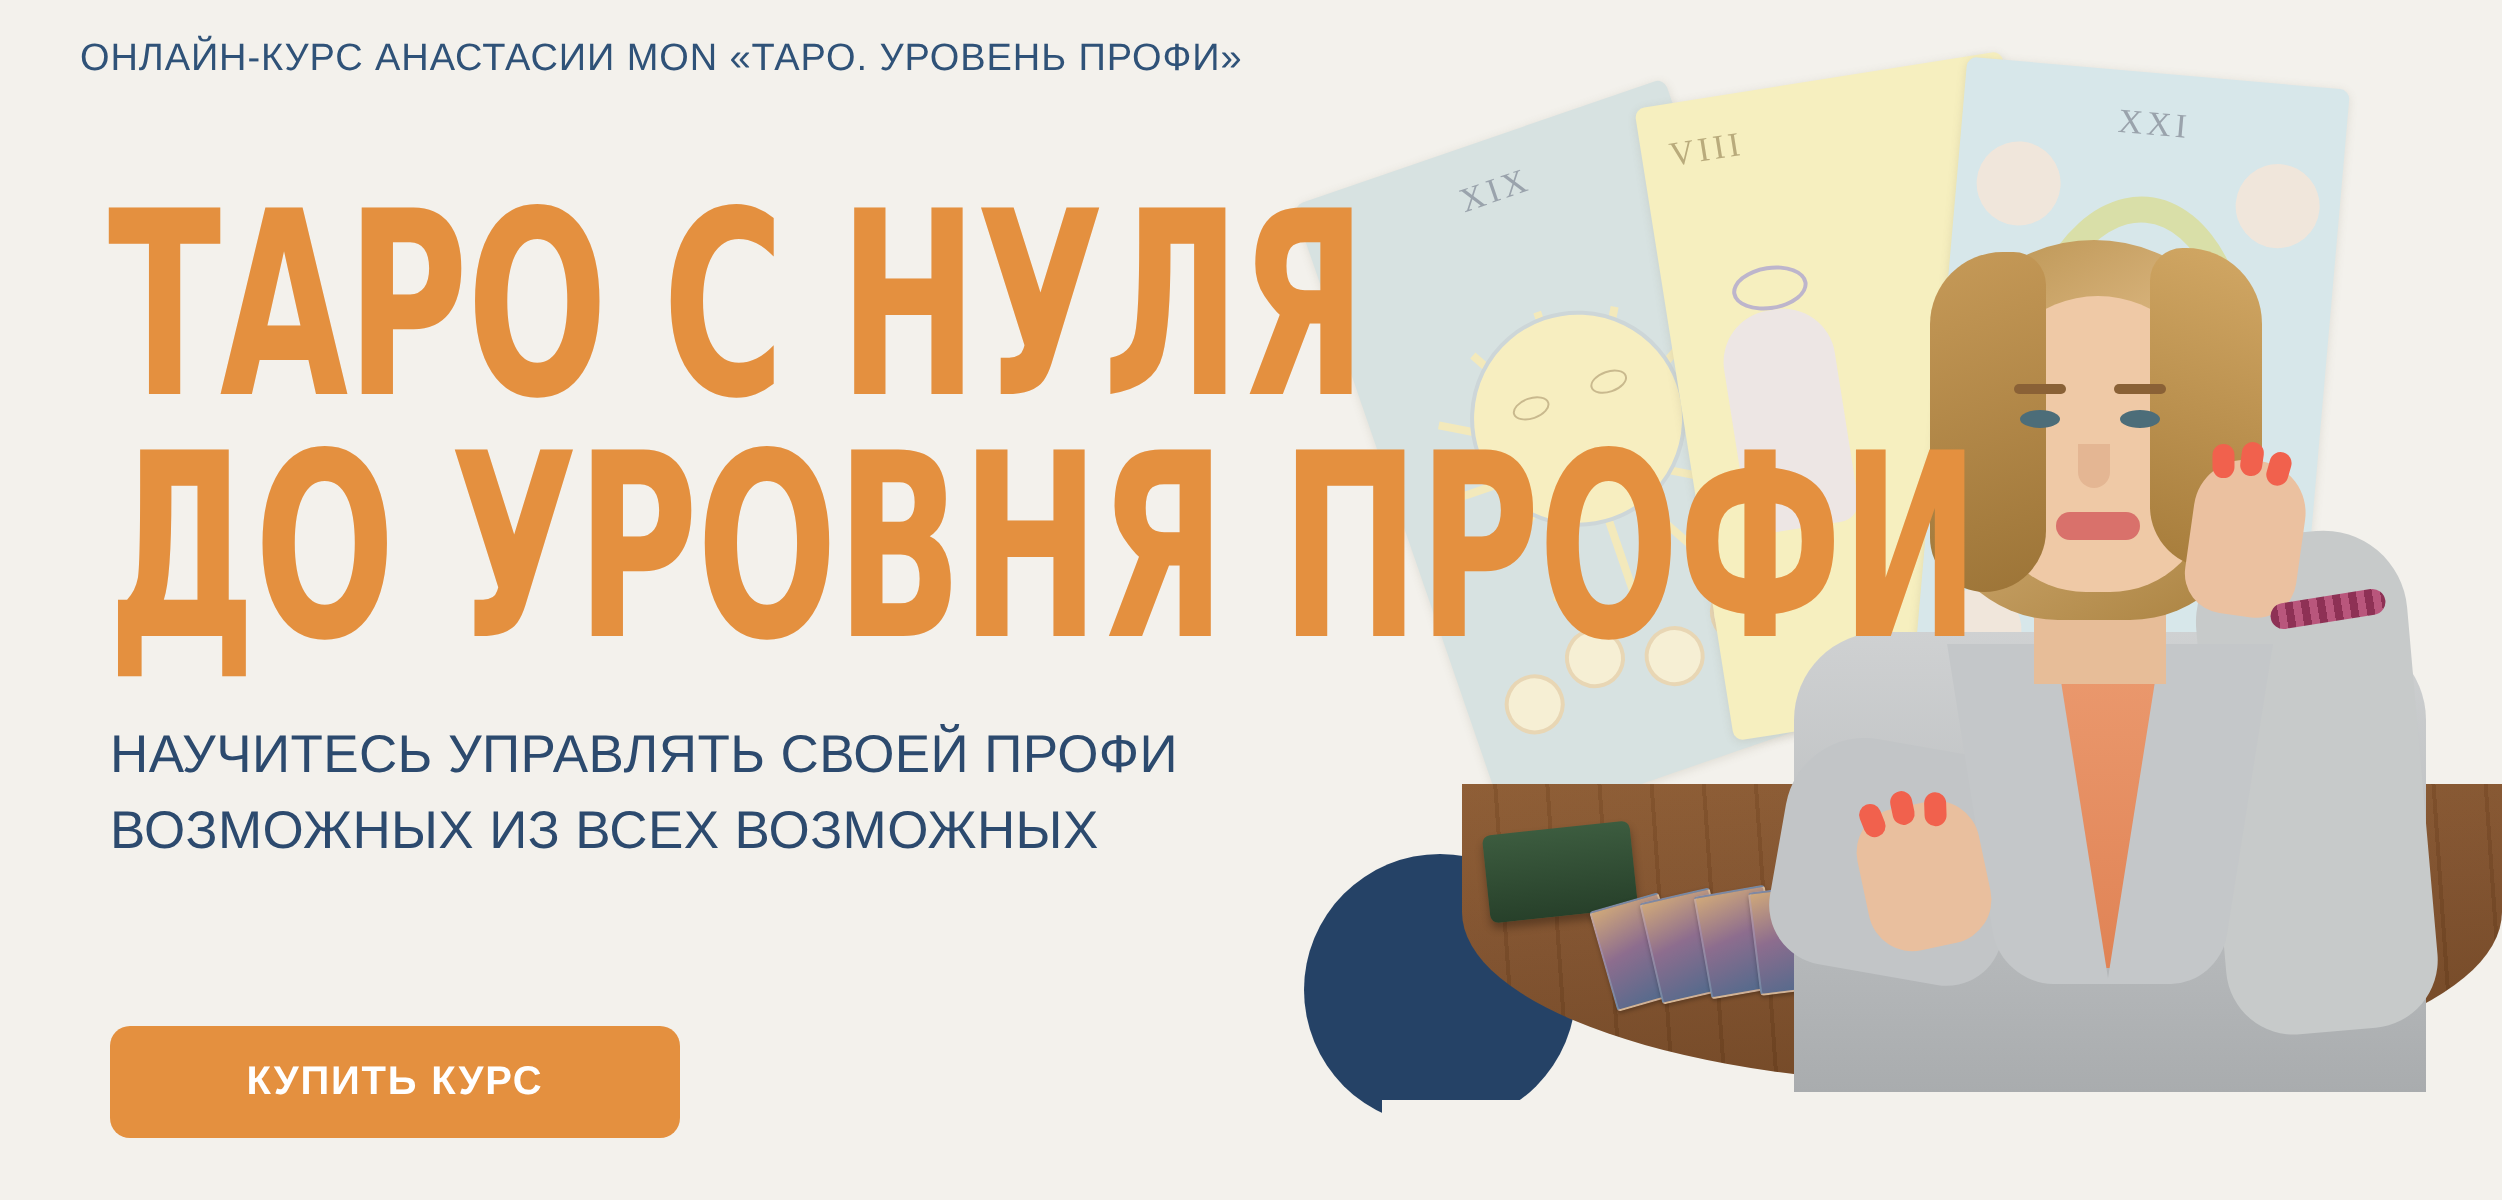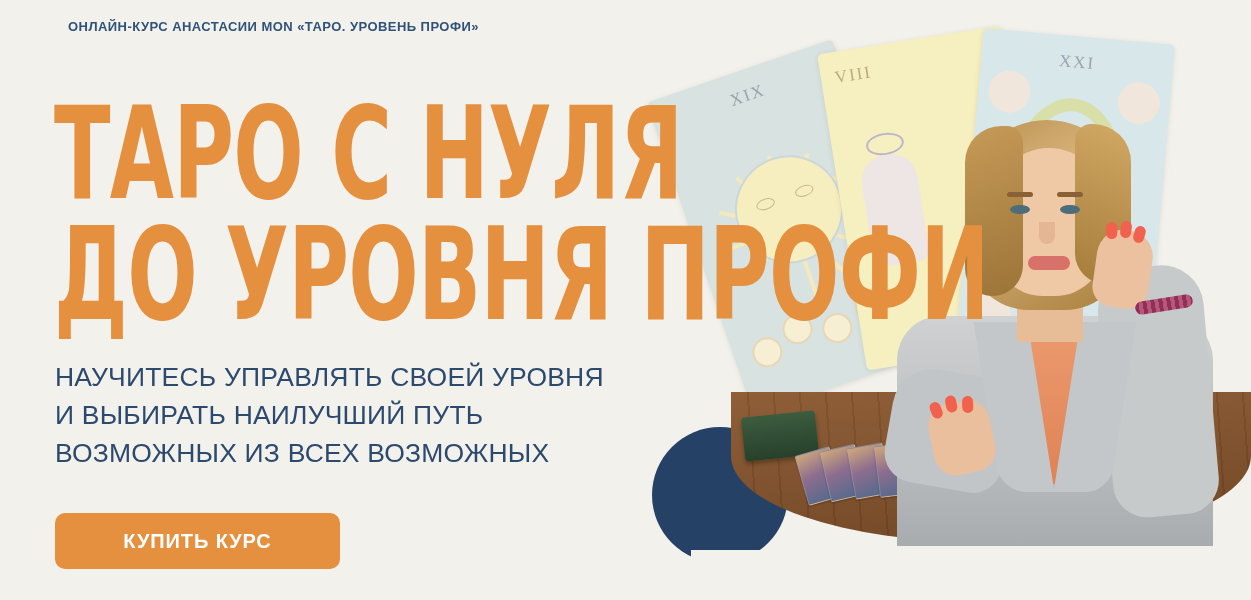--- a/index.html
+++ b/index.html
@@ -20,25 +20,25 @@
     position: relative;
     width: 1251px;
     height: 600px;
     background: #f3f1ec;
     overflow: hidden;
   }
 
   
   .kicker {
     position: absolute;
-    left: 68px;
+    left: 40px;
     top: 19px;
-    font-size: 13px;
+    font-size: 19px;
     letter-spacing: 0.45px;
-    font-weight: 700;
+    font-weight: 400;
     color: #2f5278;
     white-space: nowrap;
     z-index: 40;
   }
 
   
   .headline {
     position: absolute;
     left: 54px;
     top: 78px;
@@ -456,22 +456,21 @@
 <div class="hero">
 
   <div class="kicker">ОНЛАЙН-КУРС АНАСТАСИИ MON «ТАРО. УРОВЕНЬ ПРОФИ»</div>
 
   <h1 class="headline">
     <span class="headline-line l1">ТАРО С НУЛЯ</span>
     <span class="headline-line l2">ДО УРОВНЯ ПРОФИ</span>
   </h1>
 
   <div class="subtitle">
-    <span>НАУЧИТЕСЬ УПРАВЛЯТЬ СВОЕЙ УРОВНЯ</span>
-    <span>И ВЫБИРАТЬ НАИЛУЧШИЙ ПУТЬ</span>
+    <span>НАУЧИТЕСЬ УПРАВЛЯТЬ СВОЕЙ ПРОФИ</span>
     <span>ВОЗМОЖНЫХ ИЗ ВСЕХ ВОЗМОЖНЫХ</span>
   </div>
 
   <button class="cta">КУПИТЬ КУРС</button>
 
   <div class="navy-circle"></div>
 
   <div class="photo-stage">
 
     <div class="card card-sun">

